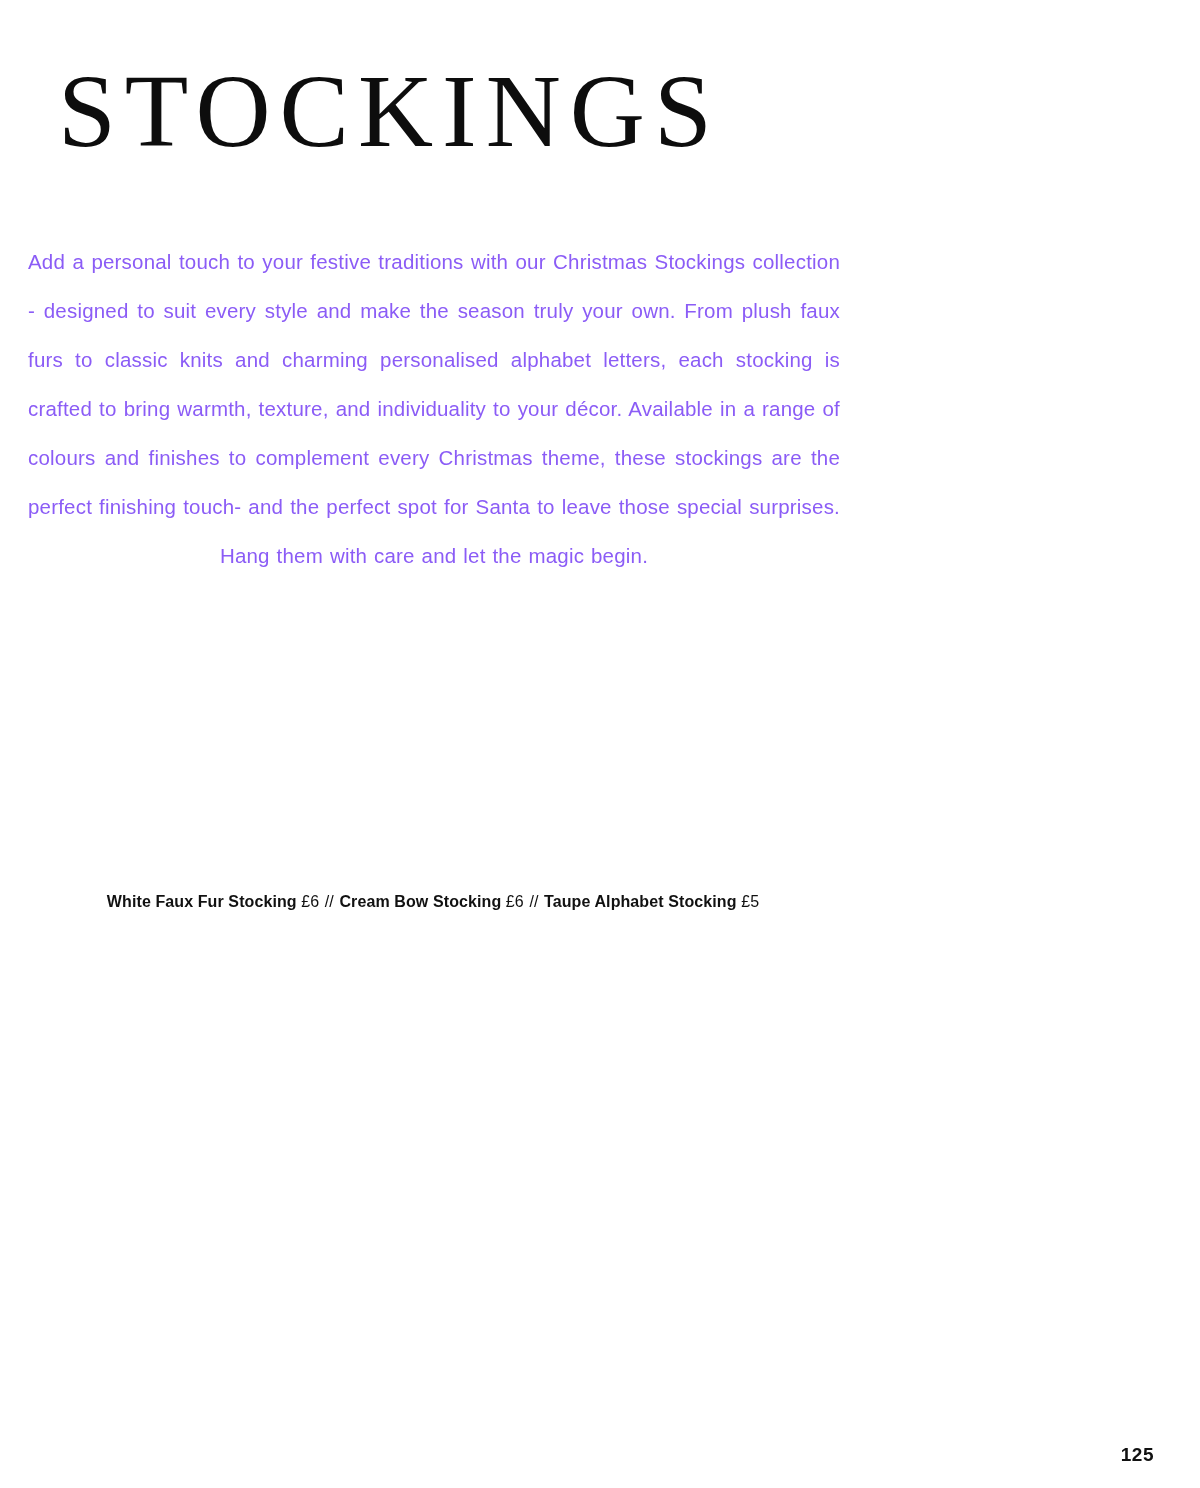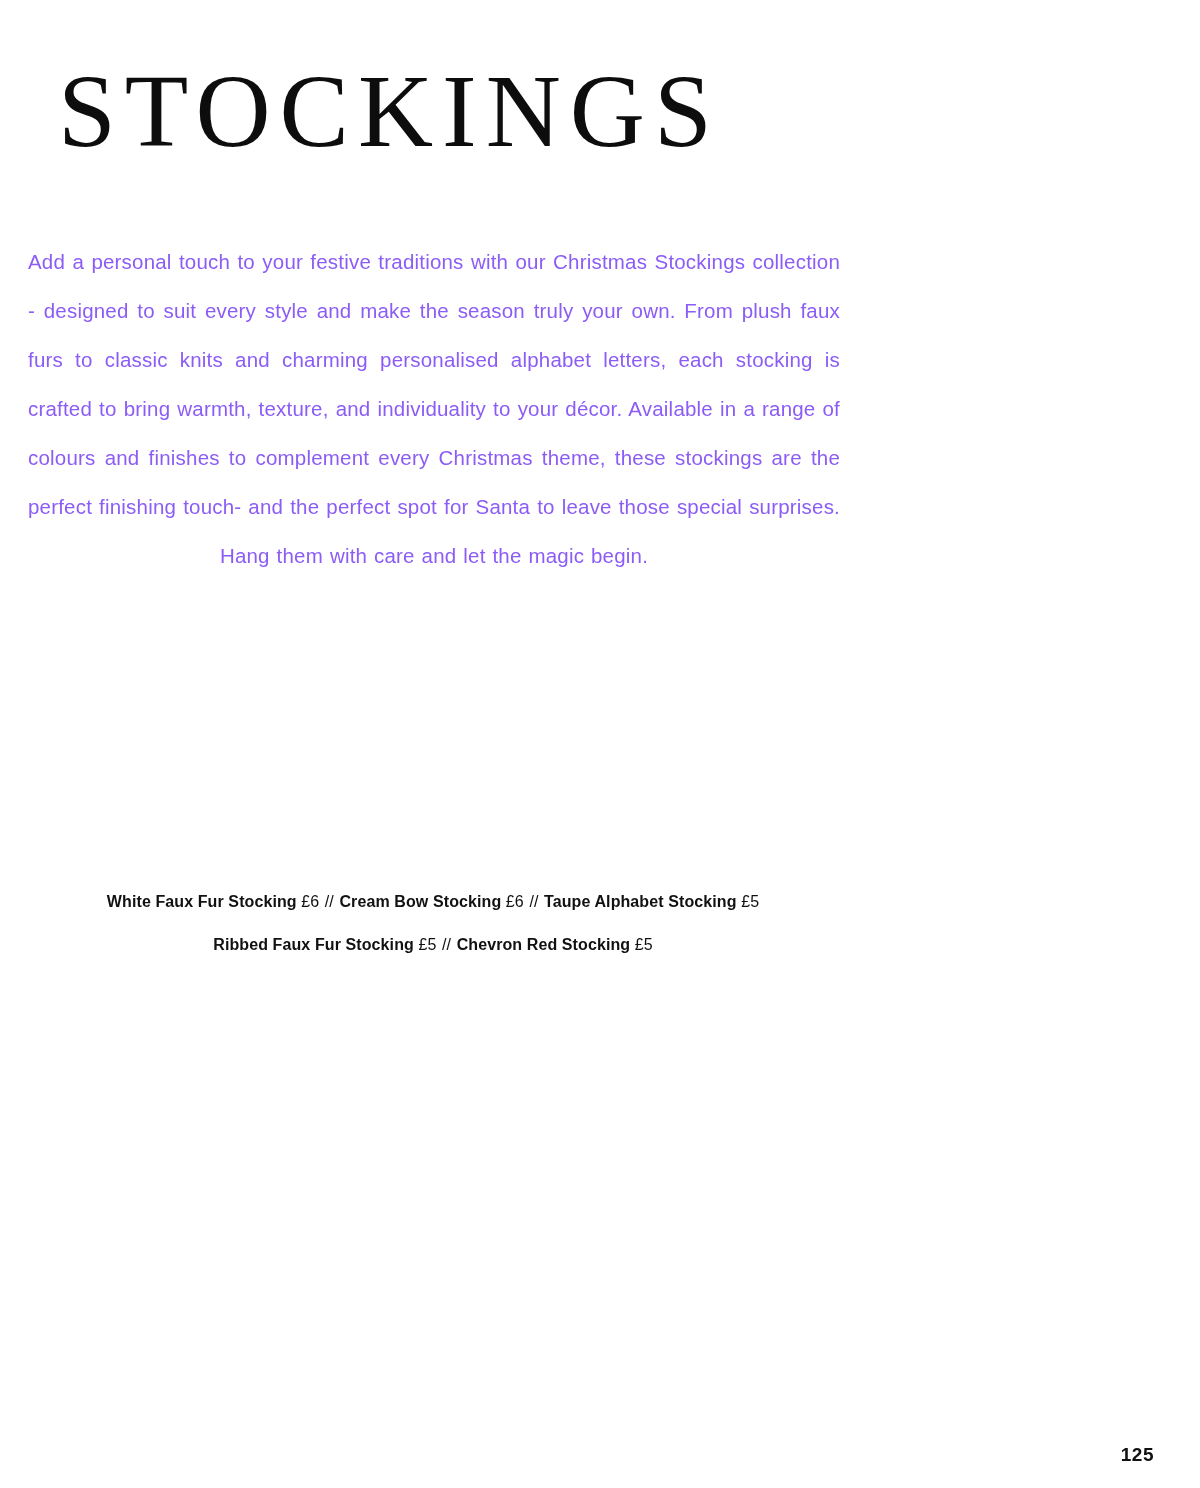--- a/index.html
+++ b/index.html
@@ -121,25 +121,18 @@
       <span class="price">£6</span>
       <span class="sep">//</span>
       <span class="name">Cream Bow Stocking</span>
       <span class="price">£6</span>
       <span class="sep">//</span>
       <span class="name">Taupe Alphabet Stocking</span>
       <span class="price">£5</span>
     </div>
 
 
-    <div class="product-line">
-      <span class="name">Ribbed Faux Fur Stocking</span>
-      <span class="price">£5</span>
-      <span class="sep">//</span>
-      <span class="name">Chevron Red Stocking</span>
-      <span class="price">£5</span>
-    </div>
 
   </div>
 
   <div class="page-number">125</div>
 
 </div>
 
 </body></html>

